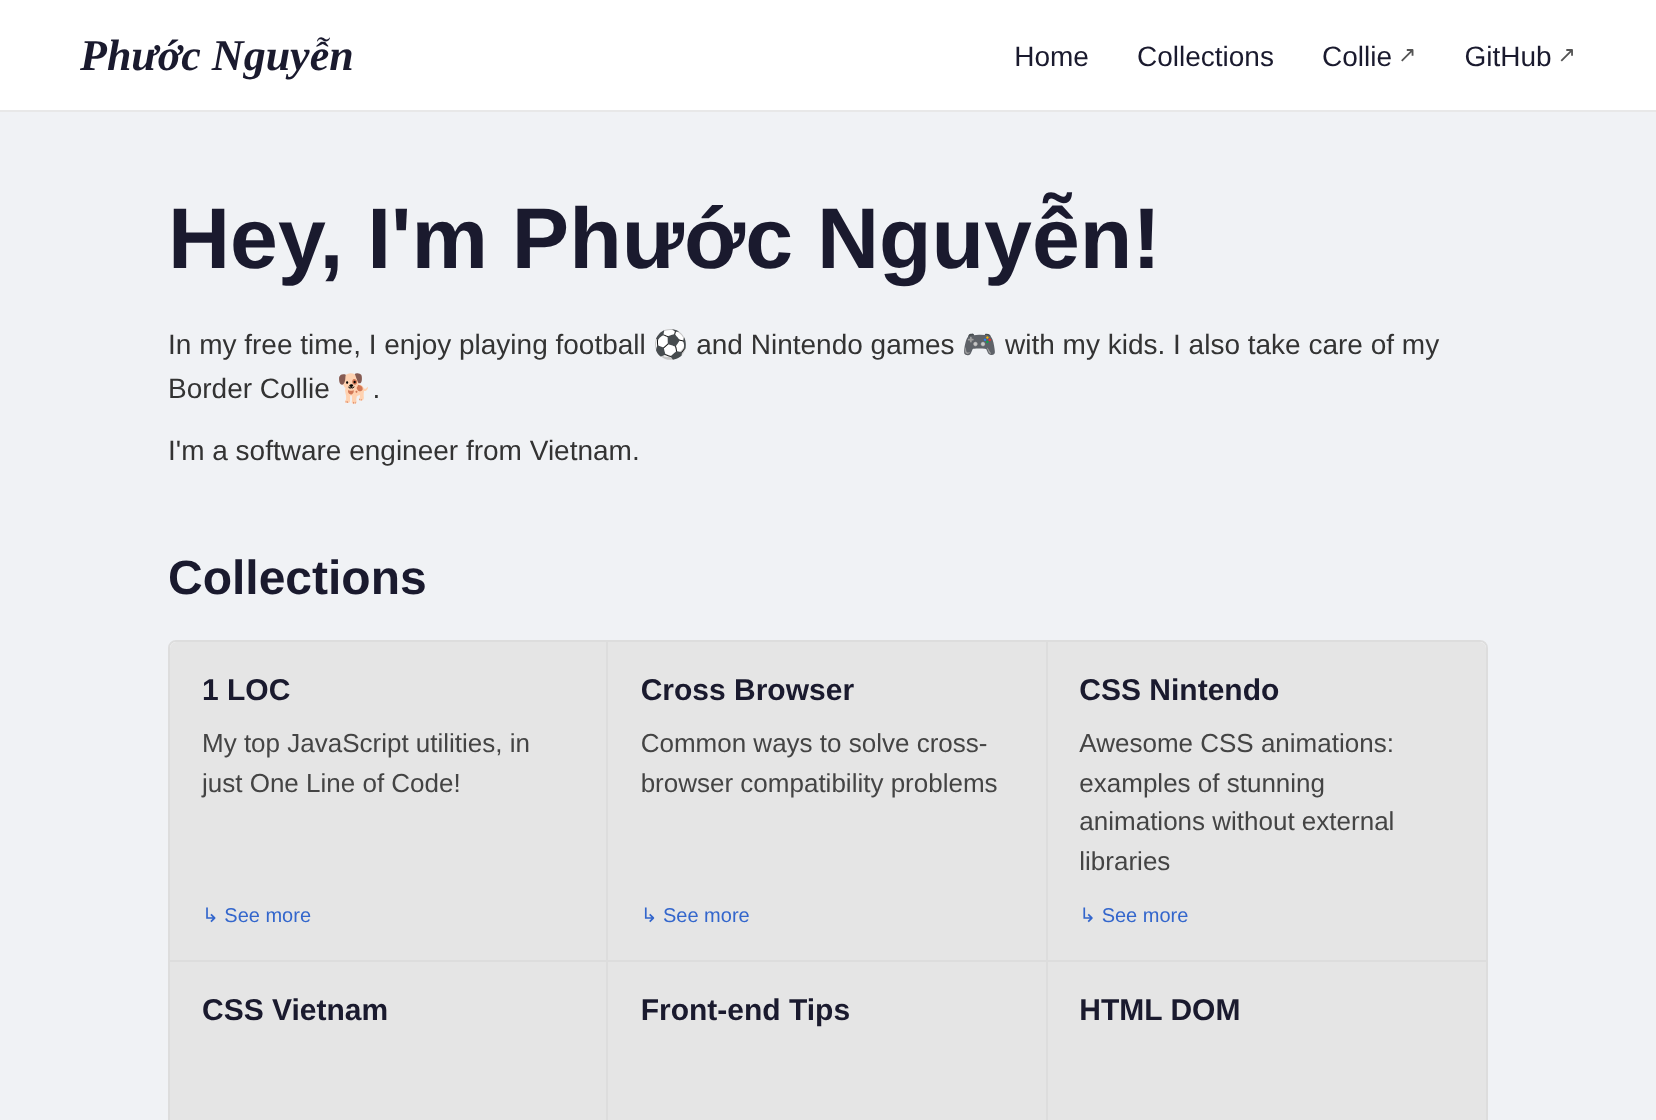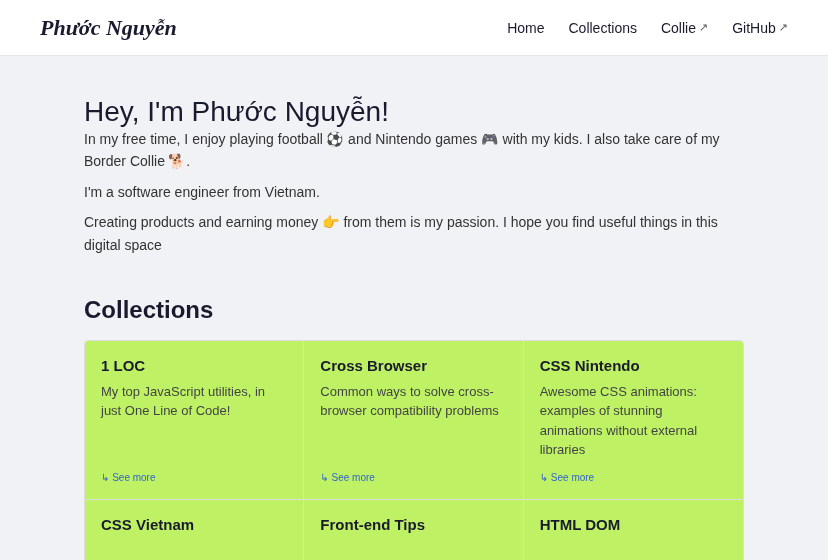--- a/index.html
+++ b/index.html
@@ -43,23 +43,24 @@
       font-size: 11px;
       color: #555;
     }
     
     .container {
       max-width: 700px;
       margin: 0 auto;
       padding: 40px 20px;
     }
     .hero h1 {
-      font-size: 28px;
-      font-weight: 400;
+      font-size: 43px;
+      font-weight: 700;
       color: #1a1a2e;
+      margin-bottom: 16px;
     }
     .hero p {
       color: #333;
       line-height: 1.6;
       margin-bottom: 8px;
       font-size: 14px;
     }
     .hero p:last-child {
       margin-bottom: 0;
     }
@@ -78,21 +79,21 @@
       overflow: hidden;
       background: #fff;
     }
     .collection-card {
       padding: 16px;
       border-right: 1px solid #ddd;
       border-bottom: 1px solid #ddd;
       display: flex;
       flex-direction: column;
       min-height: 140px;
-      background: #bef264;
+      background: #e5e5e5;
       cursor: pointer;
       transition: background 0.15s;
     }
     .collection-card:nth-child(3n) { border-right: none; }
     .collection-card:nth-child(n+7) { border-bottom: none; }
     .card-title {
       font-size: 15px;
       font-weight: 700;
       color: #1a1a2e;
       margin-bottom: 8px;
@@ -133,21 +134,20 @@
     </a>
   </div>
 </nav>
 
 <div class="container">
 
   <div class="hero">
     <h1>Hey, I'm Phước Nguyễn!</h1>
     <p>In my free time, I enjoy playing football ⚽ and Nintendo games 🎮 with my kids. I also take care of my Border Collie 🐕.</p>
     <p>I'm a software engineer from Vietnam.</p>
-    <p>Creating products and earning money 👉 from them is my passion. I hope you find useful things in this digital space</p>
   </div>
 
   <div>
     <h2 class="section-title">Collections</h2>
     <div class="collections-grid">
 
       <div class="collection-card">
         <div class="card-title">1 LOC</div>
         <div class="card-desc">My top JavaScript utilities, in just One Line of Code!</div>
         <a class="card-link" href="#">↳ See more</a>

